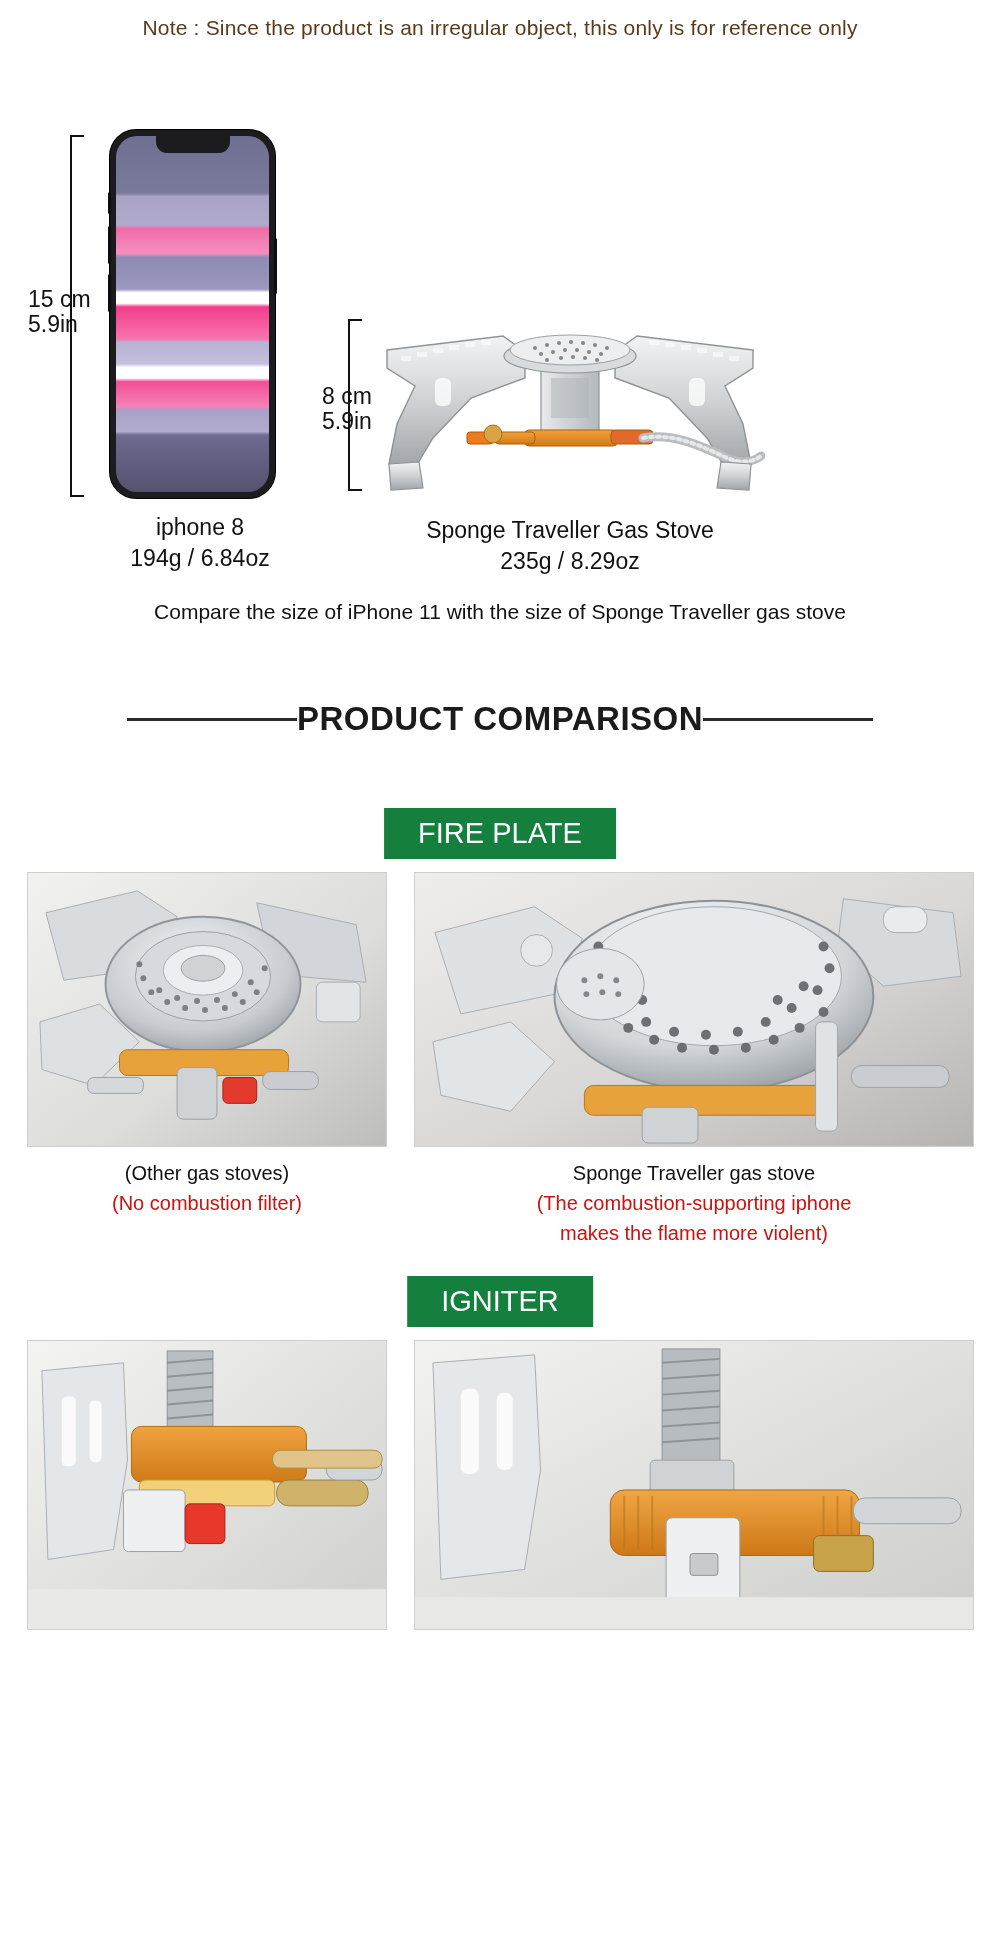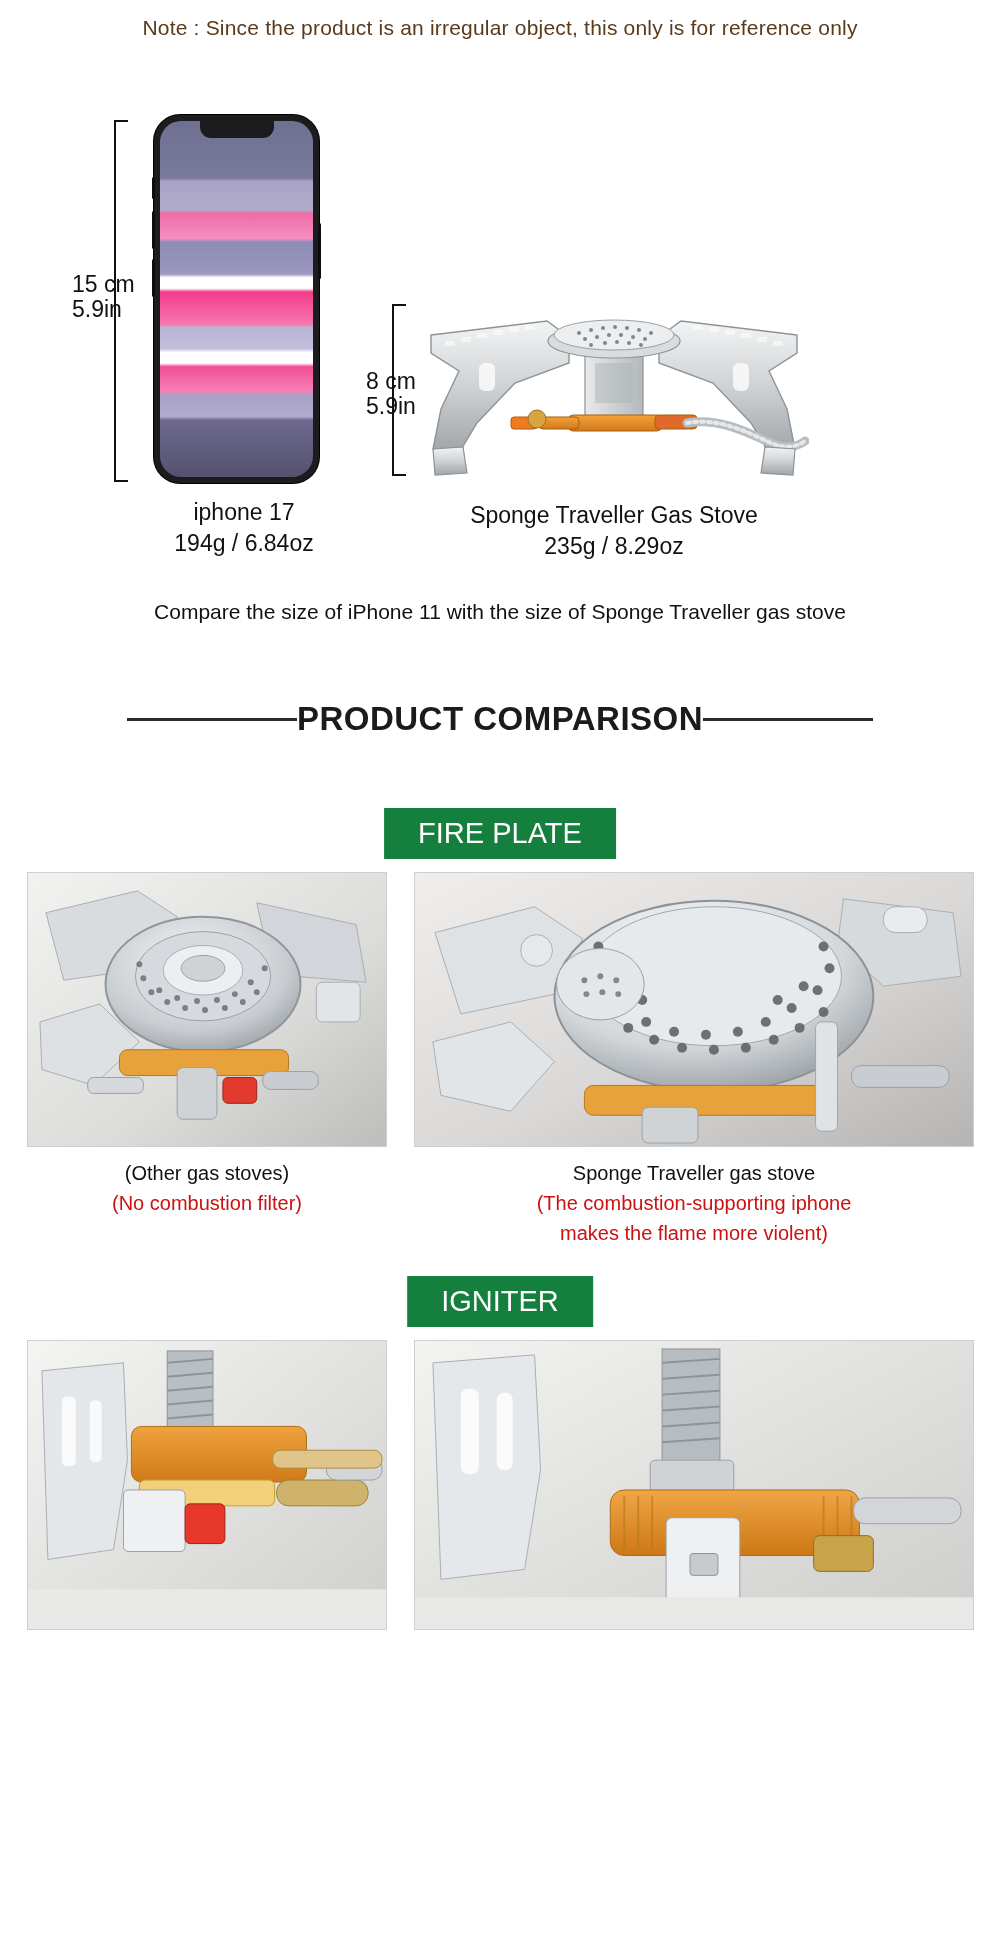--- a/index.html
+++ b/index.html
@@ -22,25 +22,24 @@
     width: 1000px;
     text-align: center;
     font-size: 21px;
     color: #5a3a1a;
     letter-spacing: .2px;
   }
 
   
   .size-block {
     position: absolute;
-    top: 97px;
+    top: 112px;
     left: 0;
     width: 928px;
     height: 500px;
-    margin-left: 44px;
   }
 
   
   .bracket {
     position: absolute;
     border-left: 2px solid #111;
     border-top: 2px solid #111;
     border-bottom: 2px solid #111;
     width: 14px;
   }
@@ -306,21 +305,21 @@
 
       <path d="M268 126 C 300 120, 330 136, 352 146 C 366 152, 378 150, 386 144" fill="none" stroke="#b9bdc0" stroke-width="9" stroke-linecap="round"></path>
       <path d="M268 126 C 300 120, 330 136, 352 146 C 366 152, 378 150, 386 144" fill="none" stroke="#e6e8ea" stroke-width="4" stroke-linecap="round" stroke-dasharray="3 4"></path>
 
       <path d="M14 152 L44 150 L48 176 L16 178 Z" fill="url(#steel)" stroke="#8e9396" stroke-width="1.2"></path>
       <path d="M376 152 L346 150 L342 176 L374 178 Z" fill="url(#steel)" stroke="#8e9396" stroke-width="1.2"></path>
     </svg>
   </div>
 
   <div class="cap cap-phone">
-    <div>iphone 17</div>
+    <div>iphone 8</div>
     <div>194g / 6.84oz</div>
   </div>
   <div class="cap cap-stove">
     <div>Sponge Traveller Gas Stove</div>
     <div>235g / 8.29oz</div>
   </div>
 </div>
 
 <div class="compare-line">Compare the size of iPhone 11 with the size of Sponge Traveller gas stove</div>
 

